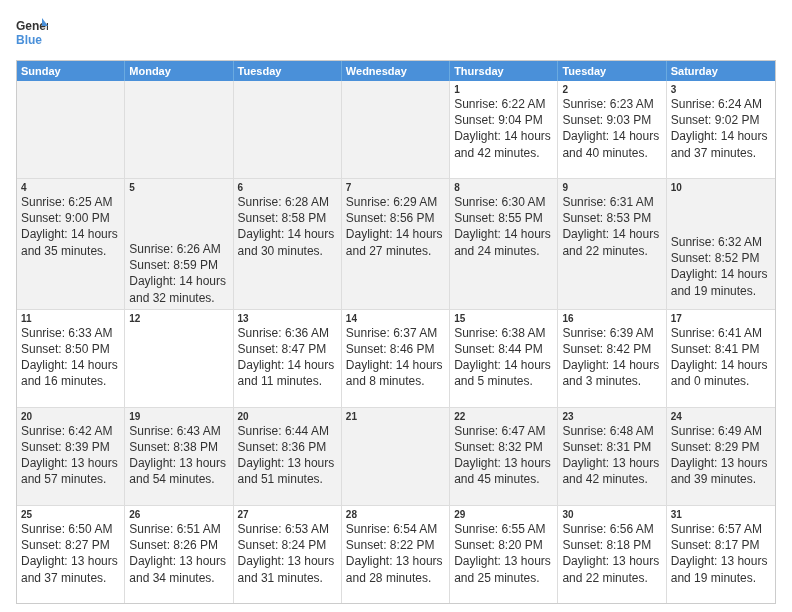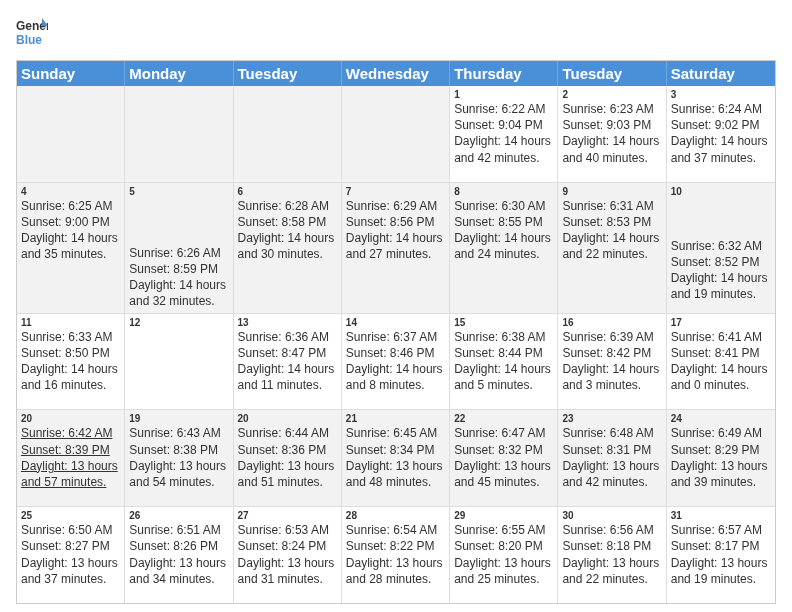--- a/index.html
+++ b/index.html
@@ -47,21 +47,21 @@
       flex-direction: column;
       border: 1px solid #ccc;
     }
     .cal-header {
       display: grid;
       grid-template-columns: repeat(7, 1fr);
       background: #4a90d9;
     }
     .cal-header-cell {
       color: #fff;
-      font-size: 15px;
+      font-size: 11px;
       font-weight: bold;
       padding: 4px 4px;
       text-align: left;
       border-right: 1px solid #6aaae0;
     }
     .cal-header-cell:last-child { border-right: none; }
     .cal-body {
       flex: 1;
       display: flex;
       flex-direction: column;
@@ -235,41 +235,38 @@
           <div class="cal-cell">
             <span class="day-num">17</span>
             <div class="cell-text" style="white-space: pre-line;">Sunrise: 6:41 AM
 Sunset: 8:41 PM
 Daylight: 14 hours and 0 minutes.</div>
           </div>
         </div>
         <div class="cal-row">
           <div class="cal-cell shaded">
             <span class="day-num">20</span>
-            <div class="cell-text" style="white-space: pre-line; text-decoration: underline;">Sunrise: 6:42 AM
+            <div class="cell-text" style="white-space: pre-line;">Sunrise: 6:42 AM
 Sunset: 8:39 PM
 Daylight: 13 hours and 57 minutes.</div>
           </div>
           <div class="cal-cell shaded">
             <span class="day-num">19</span>
             <div class="cell-text" style="white-space: pre-line;">Sunrise: 6:43 AM
 Sunset: 8:38 PM
 Daylight: 13 hours and 54 minutes.</div>
           </div>
           <div class="cal-cell shaded">
             <span class="day-num">20</span>
             <div class="cell-text" style="white-space: pre-line;">Sunrise: 6:44 AM
 Sunset: 8:36 PM
 Daylight: 13 hours and 51 minutes.</div>
           </div>
           <div class="cal-cell shaded">
             <span class="day-num">21</span>
-            <div class="cell-text" style="white-space: pre-line;">Sunrise: 6:45 AM
-Sunset: 8:34 PM
-Daylight: 13 hours and 48 minutes.</div>
           </div>
           <div class="cal-cell shaded">
             <span class="day-num">22</span>
             <div class="cell-text" style="white-space: pre-line;">Sunrise: 6:47 AM
 Sunset: 8:32 PM
 Daylight: 13 hours and 45 minutes.</div>
           </div>
           <div class="cal-cell shaded">
             <span class="day-num">23</span>
             <div class="cell-text" style="white-space: pre-line;">Sunrise: 6:48 AM

